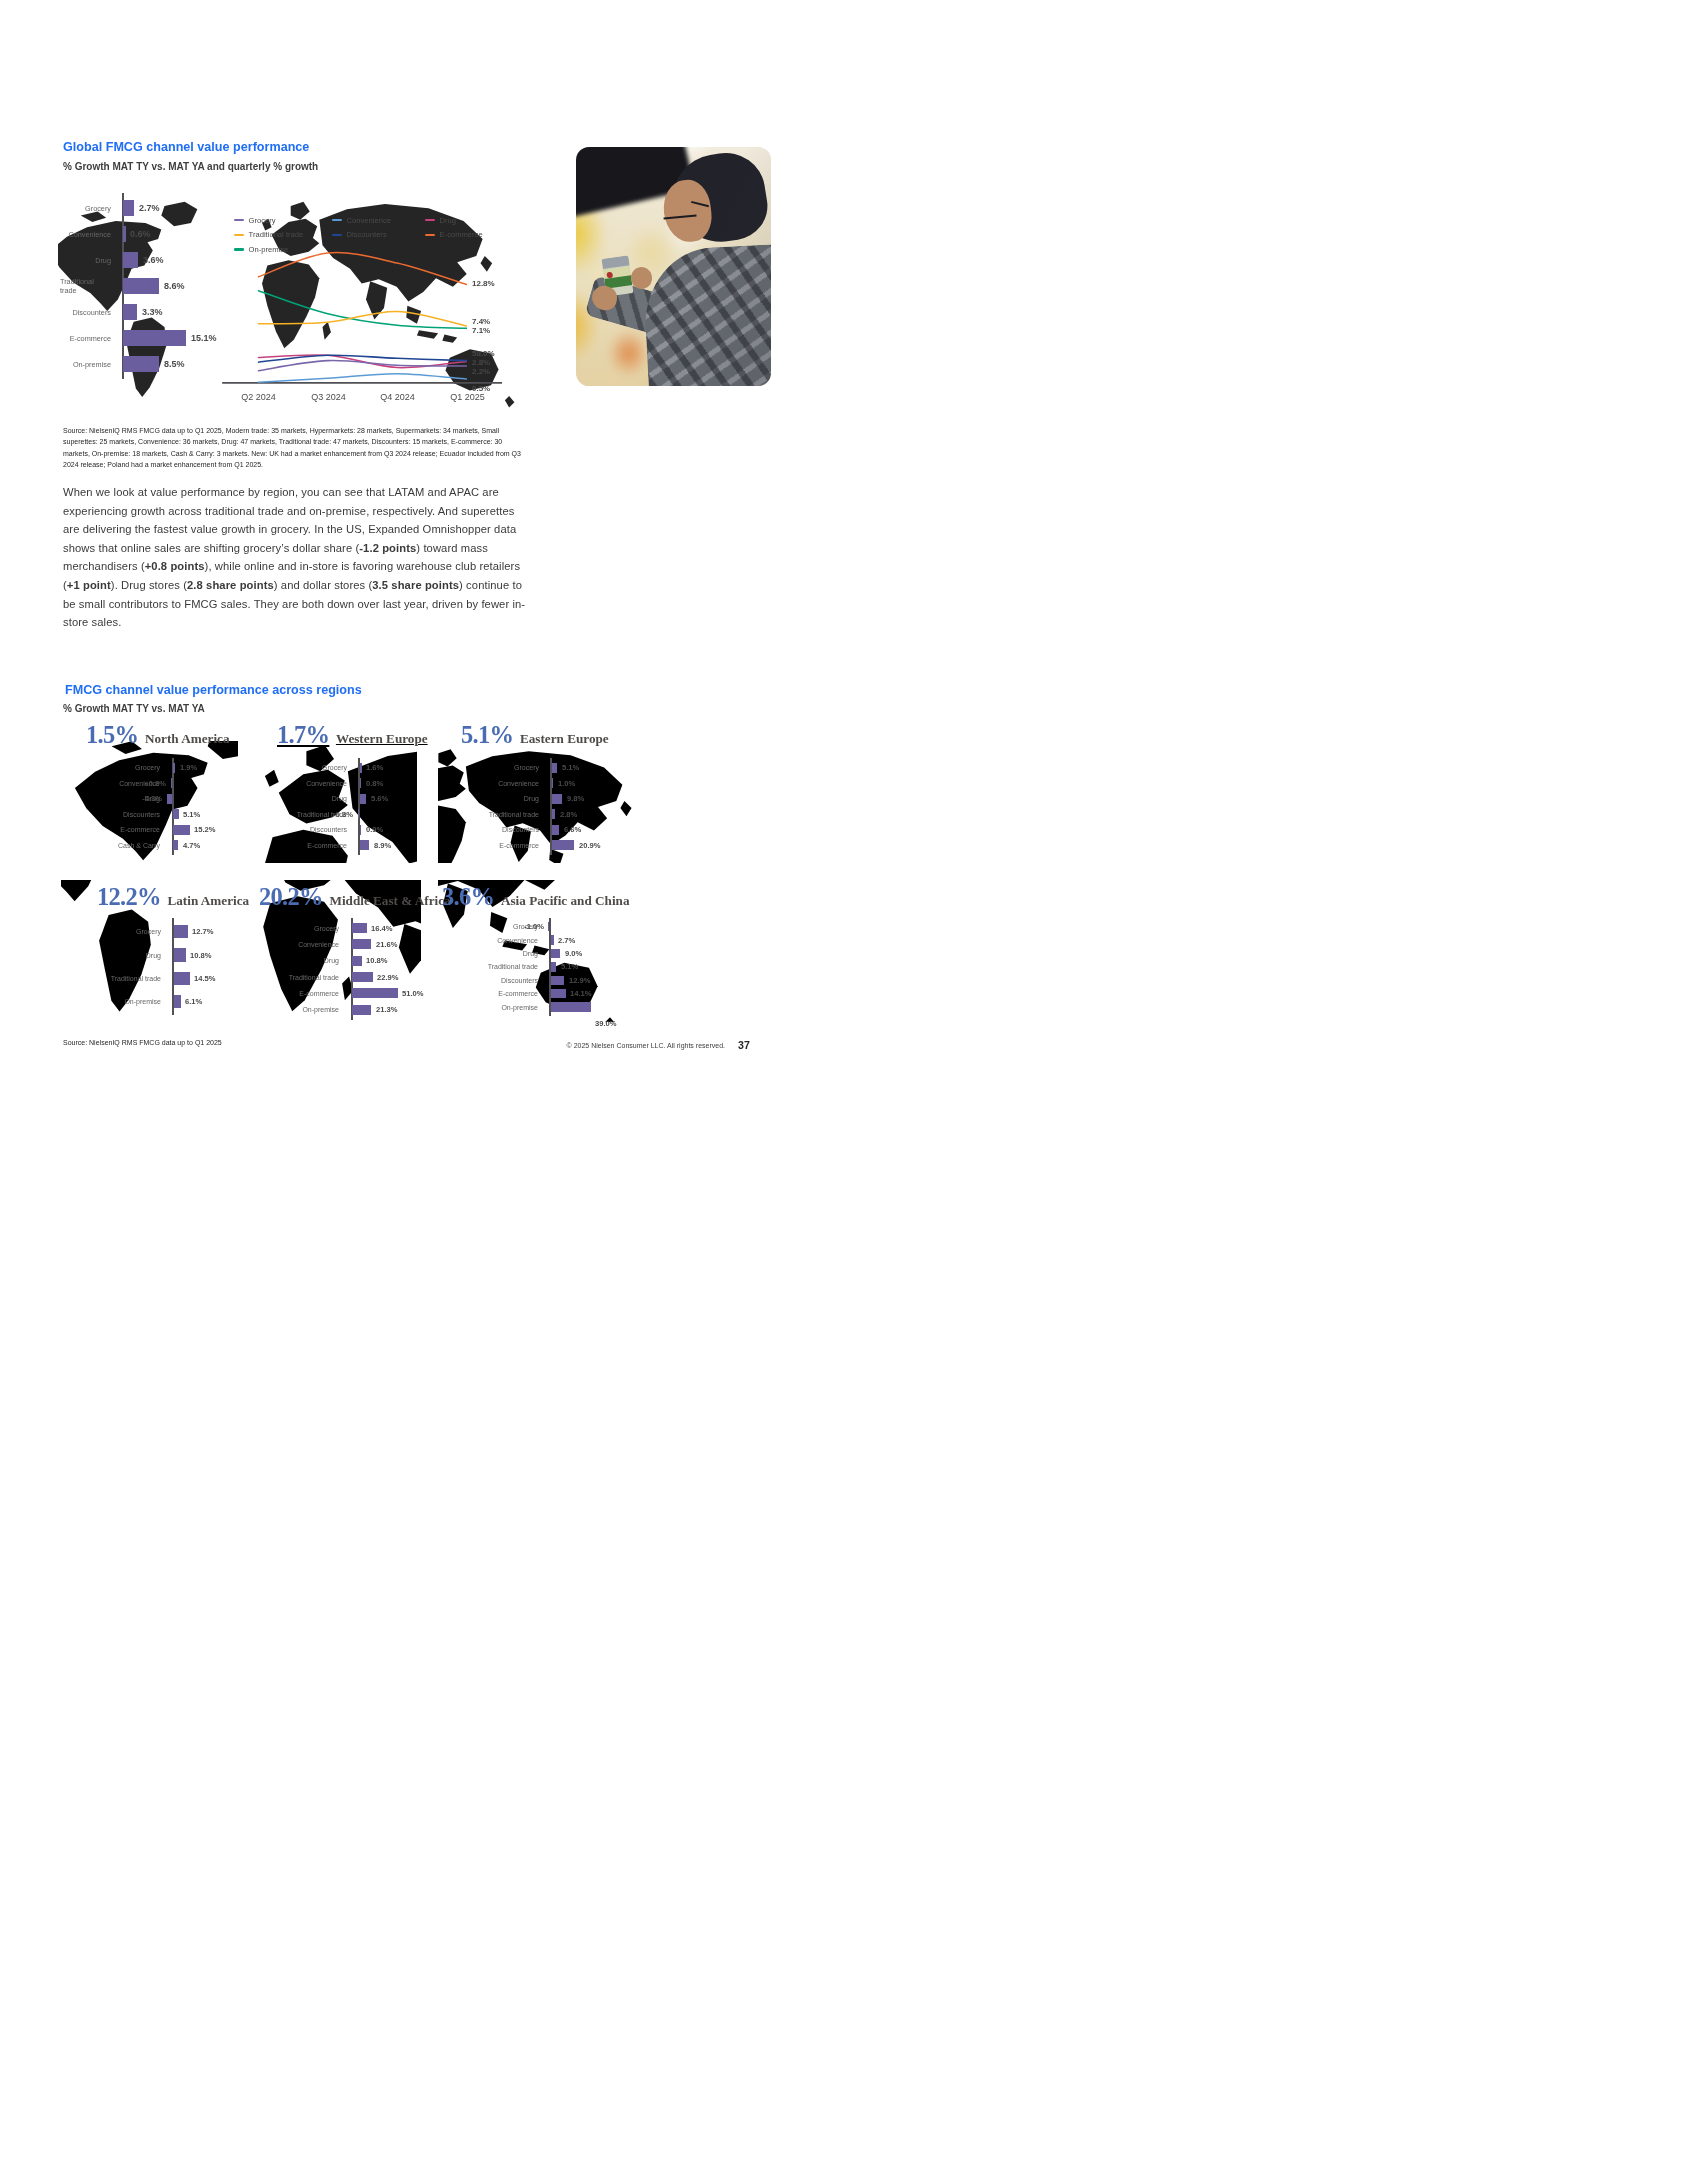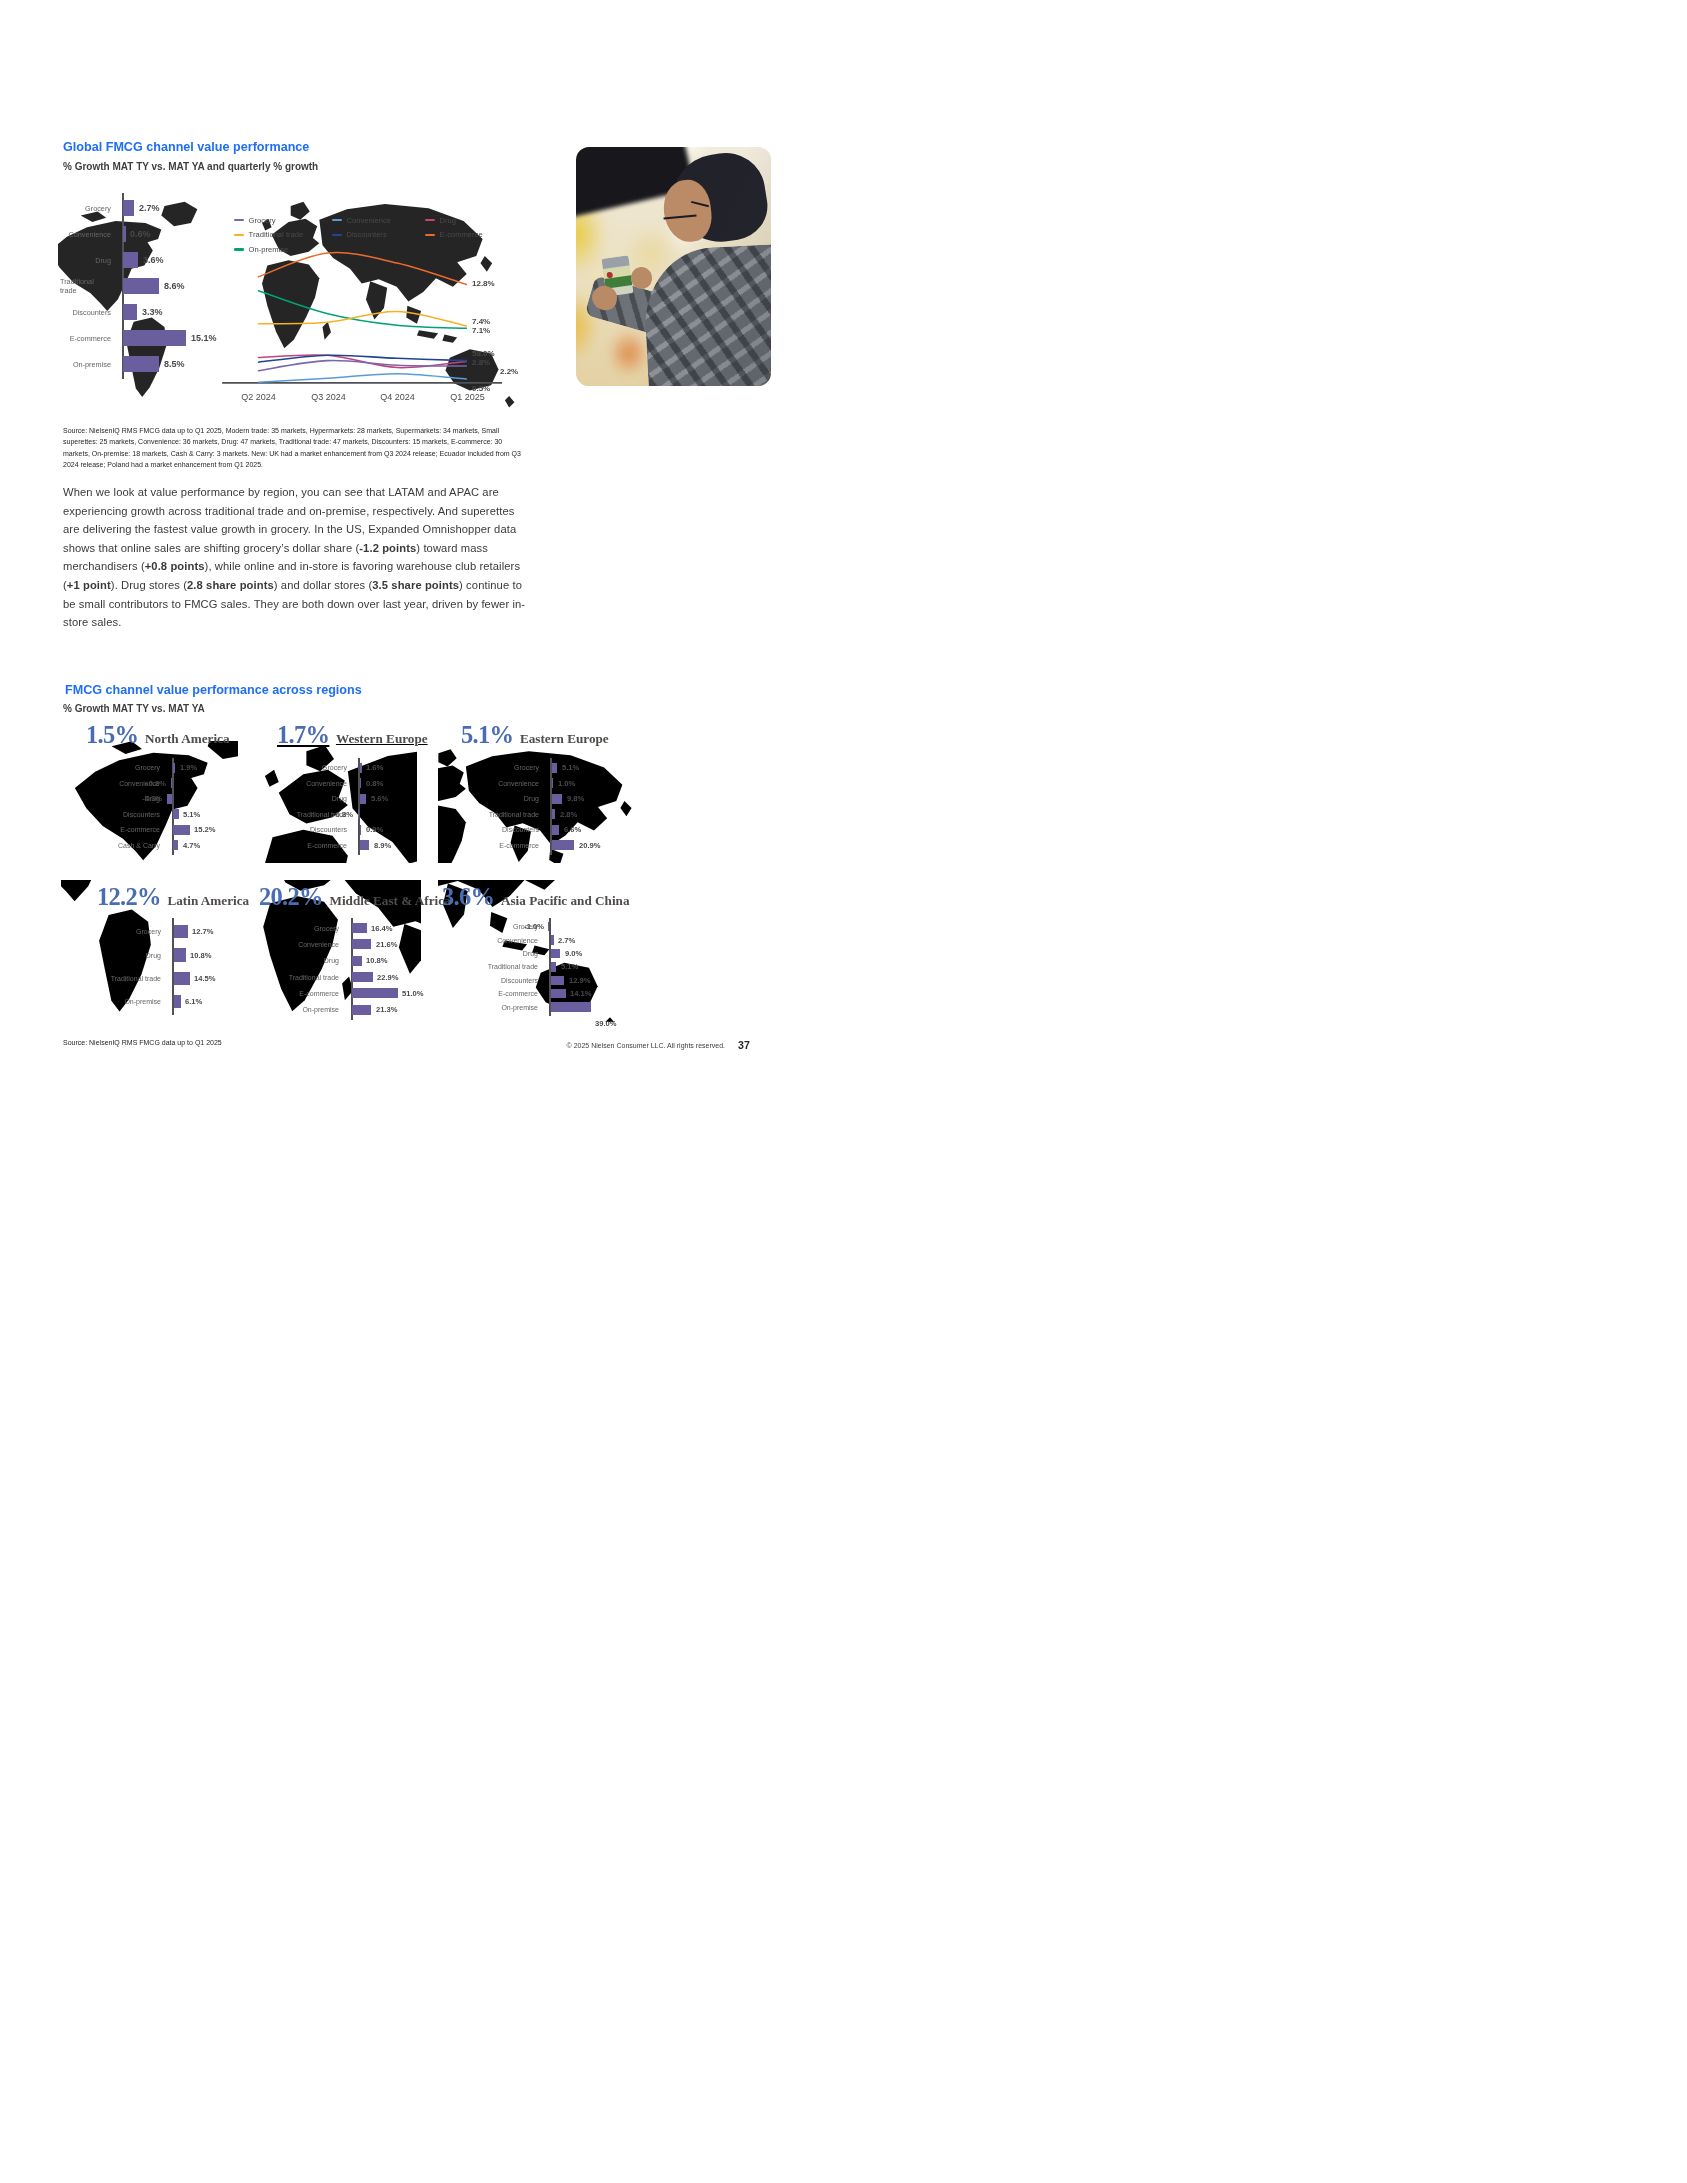--- a/index.html
+++ b/index.html
@@ -230,21 +230,21 @@
         <path d="M61,240.36 C78.5,237.8 131.0,226.6 166,225.2 C201.0,223.9 236.0,230.8 271,232.2 C306.0,233.6 358.5,233.2 376,233.4" fill="none" stroke="#7a66ab" stroke-width="2.3" stroke-linecap="round"></path>
         <path d="M61,257.835 C78.5,256.9 131.0,254.1 166,252.0 C201.0,249.9 236.0,244.8 271,245.0 C306.0,245.2 358.5,251.8 376,253.2" fill="none" stroke="#5b9bd5" stroke-width="2.3" stroke-linecap="round"></path>
       </svg>
   </div>
   <div id="endlabels">
       <div class="endlabel" style="left: 472px; top: 279px;">12.8%</div>
       <div class="endlabel" style="left: 472px; top: 317px;">7.4%</div>
       <div class="endlabel" style="left: 472px; top: 326px;">7.1%</div>
       <div class="endlabel" style="left: 472px; top: 349px;">58.0%</div>
       <div class="endlabel" style="left: 472px; top: 358px;">2.8%</div>
-      <div class="endlabel" style="left: 500px; top: 367px;">2.2%</div>
+      <div class="endlabel" style="left: 472px; top: 367px;">2.2%</div>
       <div class="endlabel" style="left: 472px; top: 384px;">0.5%</div>
     </div>
   <div id="xticks">
       <div class="xtick" style="left: 232px; top: 392px;">Q2 2024</div>
       <div class="xtick" style="left: 302px; top: 392px;">Q3 2024</div>
       <div class="xtick" style="left: 371px; top: 392px;">Q4 2024</div>
       <div class="xtick" style="left: 441px; top: 392px;">Q1 2025</div>
     </div>
 
   <div class="abs source-text" style="left:63px;top:425px;width:458px;">Source: NielsenIQ RMS FMCG data up to Q1 2025, Modern trade: 35 markets, Hypermarkets: 28 markets, Supermarkets: 34 markets, Small superettes: 25 markets, Convenience: 36 markets, Drug: 47 markets, Traditional trade: 47 markets, Discounters: 15 markets, E-commerce: 30 markets, On-premise: 18 markets, Cash &amp; Carry: 3 markets. New: UK had a market enhancement from Q3 2024 release; Ecuador included from Q3 2024 release; Poland had a market enhancement from Q1 2025.</div>

